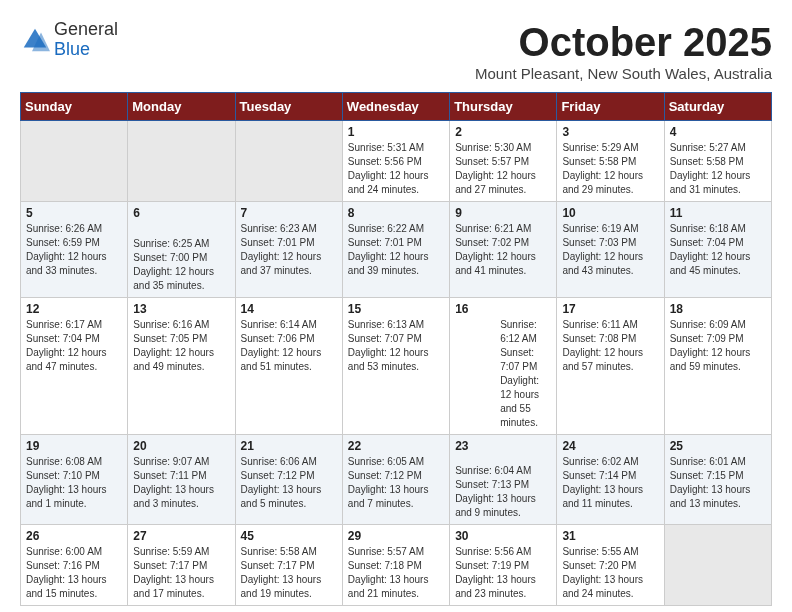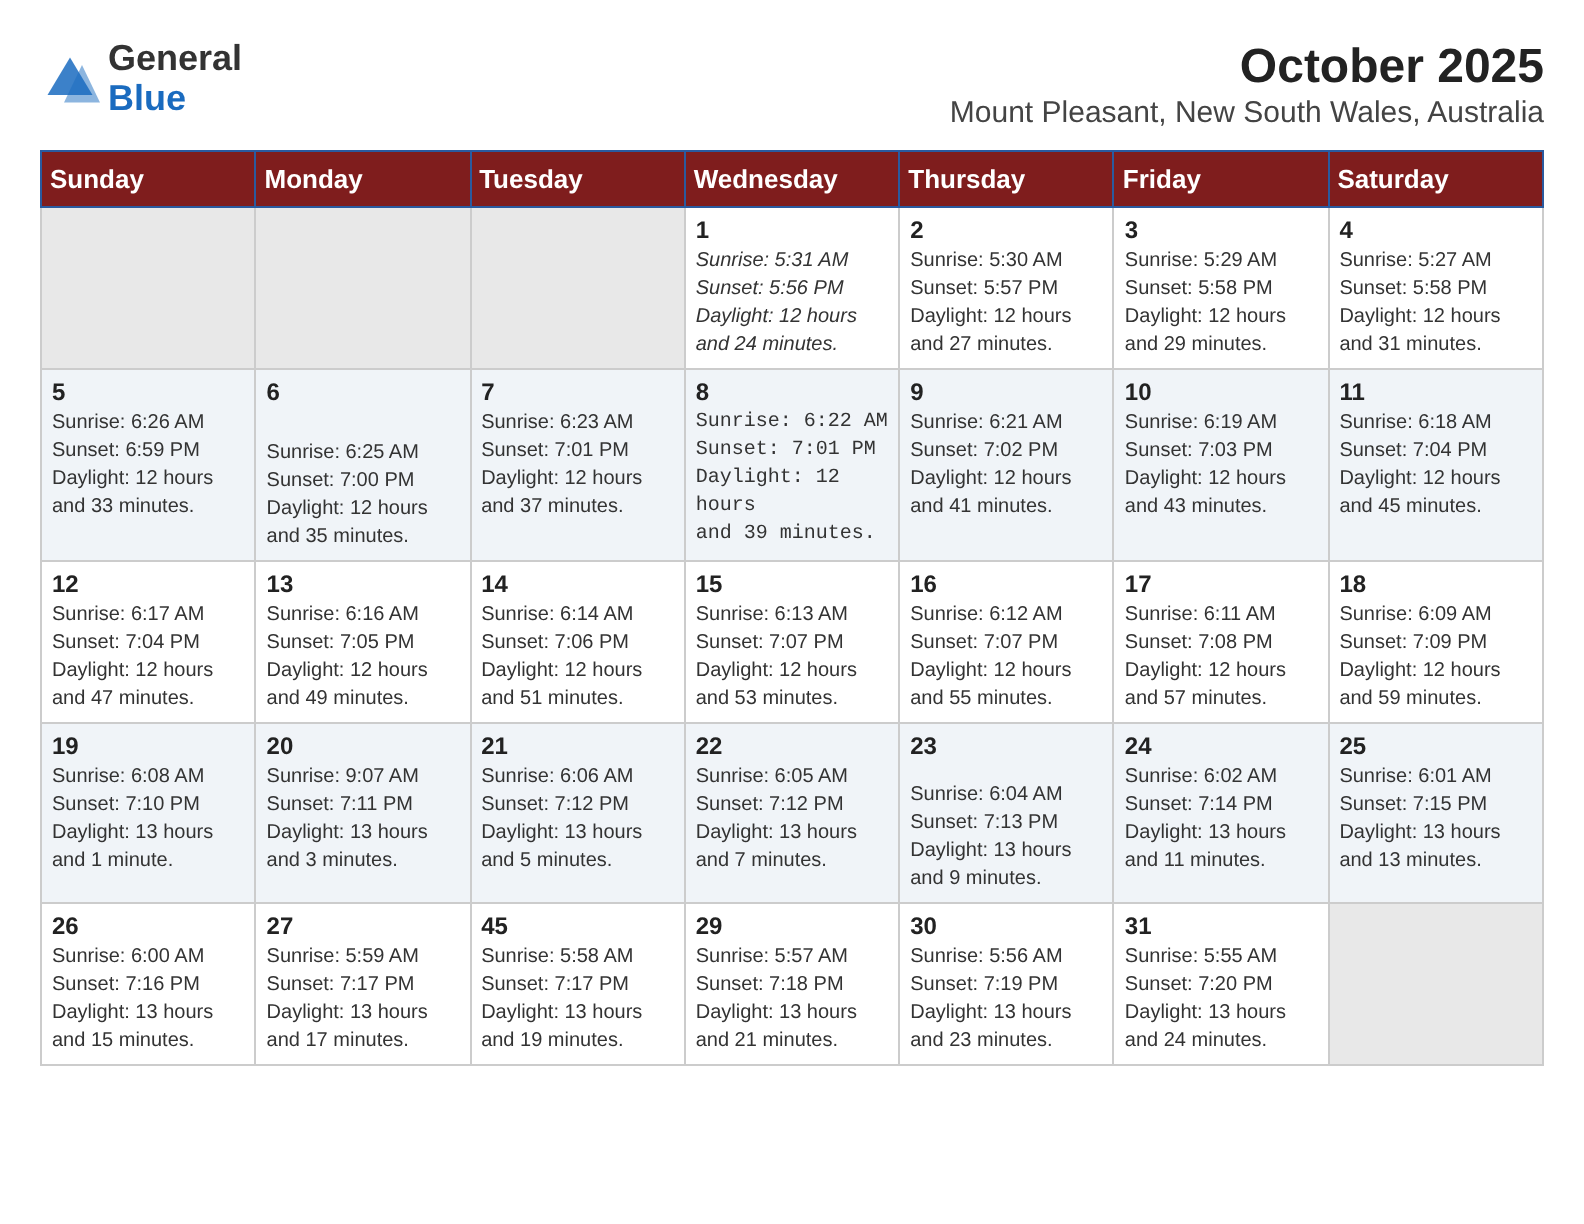--- a/index.html
+++ b/index.html
@@ -17,35 +17,35 @@
       margin-bottom: 10px;
     }
     .logo {
       display: flex;
       align-items: center;
     }
     .logo-text {
       display: flex;
       flex-direction: column;
       font-size: 18px;
-      font-weight: bold;
+      font-weight: normal;
       line-height: 1.1;
     }
     .logo-text .general { color: #333; }
     .logo-text .blue { color: #1a6bbf; }
     .logo-icon {
       width: 30px;
       height: 30px;
       margin-right: 4px;
     }
     .title-block {
       text-align: right;
     }
     .title-block h1 {
-      font-size: 24px;
+      font-size: 40px;
       font-weight: bold;
       color: #222;
     }
     .title-block h2 {
       font-size: 15px;
       font-weight: normal;
       color: #444;
     }
     .calendar {
       width: 100%;
@@ -123,21 +123,21 @@
         <th>Saturday</th>
       </tr>
   </thead>
   <tbody id="calendar-body">
   <tr>
         <td class="empty-cell"></td>
         <td class="empty-cell"></td>
         <td class="empty-cell"></td>
         <td>
           <span class="day-number">1</span>
-          <div class="day-info" style="white-space: pre-line; font-style: italic;">Sunrise: 5:31 AM
+          <div class="day-info" style="white-space: pre-line;">Sunrise: 5:31 AM
 Sunset: 5:56 PM
 Daylight: 12 hours
 and 24 minutes.</div>
         </td>
         <td>
           <span class="day-number">2</span>
           <div class="day-info" style="white-space: pre-line;">Sunrise: 5:30 AM
 Sunset: 5:57 PM
 Daylight: 12 hours
 and 27 minutes.</div>
@@ -174,21 +174,21 @@
         </td>
         <td>
           <span class="day-number">7</span>
           <div class="day-info" style="white-space: pre-line;">Sunrise: 6:23 AM
 Sunset: 7:01 PM
 Daylight: 12 hours
 and 37 minutes.</div>
         </td>
         <td>
           <span class="day-number">8</span>
-          <div class="day-info" style="white-space: pre-line; font-family: Liberation Mono, monospace;">Sunrise: 6:22 AM
+          <div class="day-info" style="white-space: pre-line;">Sunrise: 6:22 AM
 Sunset: 7:01 PM
 Daylight: 12 hours
 and 39 minutes.</div>
         </td>
         <td>
           <span class="day-number">9</span>
           <div class="day-info" style="white-space: pre-line;">Sunrise: 6:21 AM
 Sunset: 7:02 PM
 Daylight: 12 hours
 and 41 minutes.</div>
@@ -232,21 +232,21 @@
         </td>
         <td>
           <span class="day-number">15</span>
           <div class="day-info" style="white-space: pre-line;">Sunrise: 6:13 AM
 Sunset: 7:07 PM
 Daylight: 12 hours
 and 53 minutes.</div>
         </td>
         <td>
           <span class="day-number">16</span>
-          <div class="day-info" style="white-space: pre-line;">Sunrise: 6:12 AM
+          <div class="day-info" style="white-space: pre-line; margin-left: 45px;">Sunrise: 6:12 AM
 Sunset: 7:07 PM
 Daylight: 12 hours
 and 55 minutes.</div>
         </td>
         <td>
           <span class="day-number">17</span>
           <div class="day-info" style="white-space: pre-line;">Sunrise: 6:11 AM
 Sunset: 7:08 PM
 Daylight: 12 hours
 and 57 minutes.</div>

